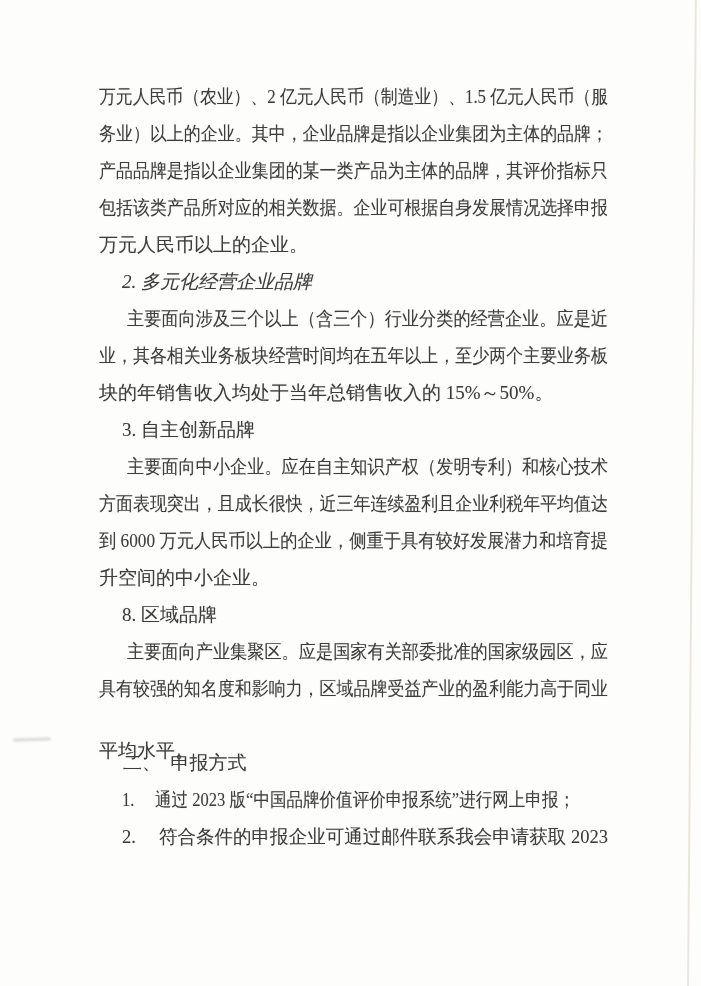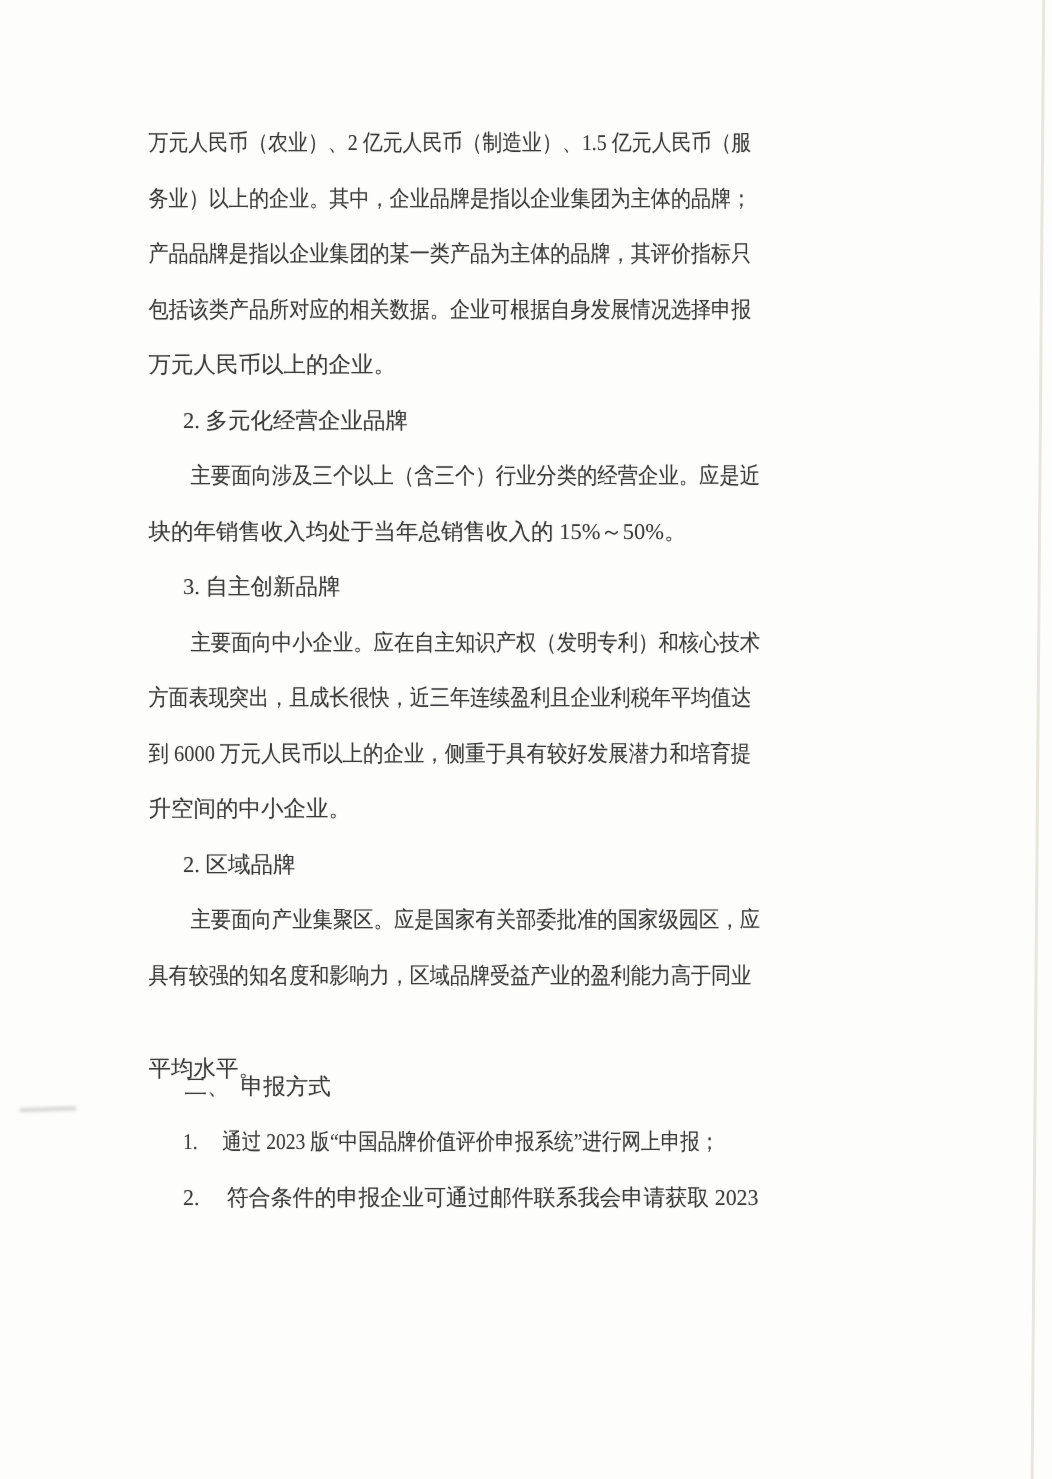--- a/index.html
+++ b/index.html
@@ -42,21 +42,21 @@
     filter: blur(1px);
   }
   .text-block {
     position: absolute;
     left: 99px; top: 78px;
     width: 509px;
   }
   .line {
     height: 37px;
     line-height: 37px;
-    font-size: 15px;
+    font-size: 19px;
     color: var(--ink);
     white-space: nowrap;
     text-shadow: 0 0 1px rgba(70,70,70,0.30);
   }
   .ltext {
     display: inline-block;
     transform-origin: left center;
   }
 </style>
 </head>
@@ -64,29 +64,30 @@
 
 <div class="page">
   <div class="scan-edge"></div>
   <div class="smudge"></div>
   <div class="text-block">
       <div class="line"><span class="ltext" style="transform: scaleX(0.885602);">万元人民币（农业）、2 亿元人民币（制造业）、1.5 亿元人民币（服</span></div>
       <div class="line"><span class="ltext" style="transform: scaleX(0.892982);">务业）以上的企业。其中，企业品牌是指以企业集团为主体的品牌；</span></div>
       <div class="line"><span class="ltext" style="transform: scaleX(0.892982);">产品品牌是指以企业集团的某一类产品为主体的品牌，其评价指标只</span></div>
       <div class="line"><span class="ltext" style="transform: scaleX(0.892982);">包括该类产品所对应的相关数据。企业可根据自身发展情况选择申报</span></div>
       <div class="line"><span class="ltext" style="transform: scaleX(1);">万元人民币以上的企业。</span></div>
-      <div class="line" style="padding-left: 23px;"><span class="ltext" style="transform: scaleX(1);">2. 多元化经营企业品牌</span></div>
+      <div class="line" style="padding-left: 23px; font-style: italic;"><span class="ltext" style="transform: scaleX(1);">2. 多元化经营企业品牌</span></div>
       <div class="line" style="padding-left: 28px;"><span class="ltext" style="transform: scaleX(0.904135);">主要面向涉及三个以上（含三个）行业分类的经营企业。应是近</span></div>
+      <div class="line"><span class="ltext" style="transform: scaleX(0.892982);">业，其各相关业务板块经营时间均在五年以上，至少两个主要业务板</span></div>
       <div class="line"><span class="ltext" style="transform: scaleX(1); text-align: right;">块的年销售收入均处于当年总销售收入的 15%～50%。</span></div>
       <div class="line" style="padding-left: 23px;"><span class="ltext" style="transform: scaleX(1); text-align: right;">3. 自主创新品牌</span></div>
       <div class="line" style="padding-left: 28px;"><span class="ltext" style="transform: scaleX(0.904135);">主要面向中小企业。应在自主知识产权（发明专利）和核心技术</span></div>
       <div class="line"><span class="ltext" style="transform: scaleX(0.892982);">方面表现突出，且成长很快，近三年连续盈利且企业利税年平均值达</span></div>
       <div class="line"><span class="ltext" style="transform: scaleX(0.908118);">到 6000 万元人民币以上的企业，侧重于具有较好发展潜力和培育提</span></div>
       <div class="line"><span class="ltext" style="transform: scaleX(1);">升空间的中小企业。</span></div>
-      <div class="line" style="padding-left: 23px;"><span class="ltext" style="transform: scaleX(1);">2. 区域品牌</span></div>
+      <div class="line" style="padding-left: 23px;"><span class="ltext" style="transform: scaleX(1);">8. 区域品牌</span></div>
       <div class="line" style="padding-left: 28px;"><span class="ltext" style="transform: scaleX(0.904135);">主要面向产业集聚区。应是国家有关部委批准的国家级园区，应</span></div>
       <div class="line"><span class="ltext" style="transform: scaleX(0.892982);">具有较强的知名度和影响力，区域品牌受益产业的盈利能力高于同业</span></div>
       <div class="line"><span class="ltext" style="transform: scaleX(1); margin-top: 25px;">平均水平。</span></div>
       <div class="line" style="padding-left: 24px;"><span class="ltext" style="transform: scaleX(1);">二、&nbsp;&nbsp;申报方式</span></div>
       <div class="line" style="padding-left: 23px;"><span class="ltext" style="transform: scaleX(0.870526);">1.&nbsp;　通过 2023 版“中国品牌价值评价申报系统”进行网上申报；</span></div>
       <div class="line" style="padding-left: 23px;"><span class="ltext" style="transform: scaleX(0.974436);">2.&nbsp;　符合条件的申报企业可通过邮件联系我会申请获取 2023</span></div>
     </div>
 </div>
 
 </body></html>

